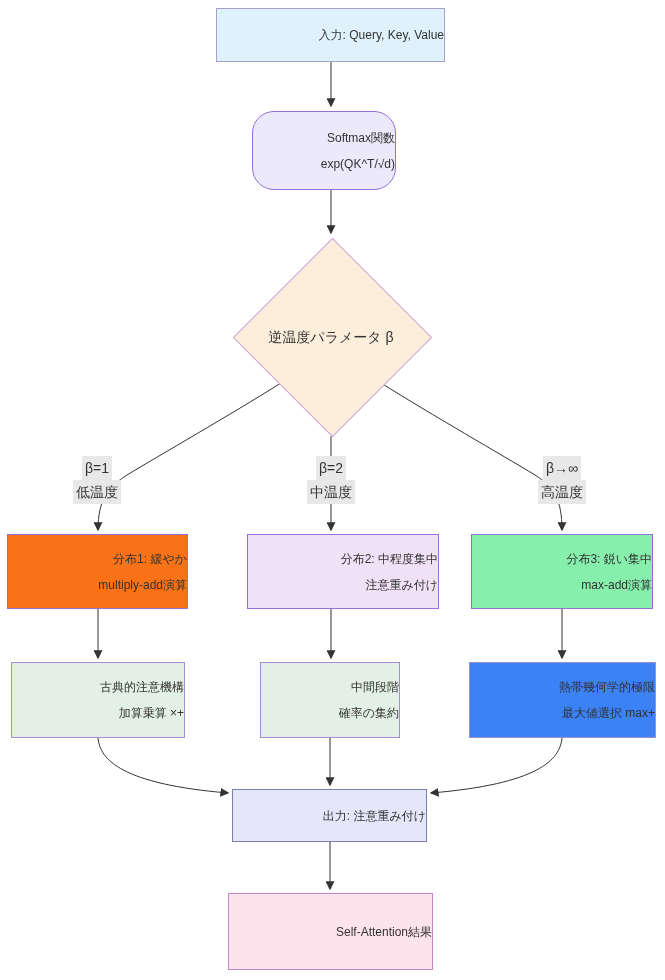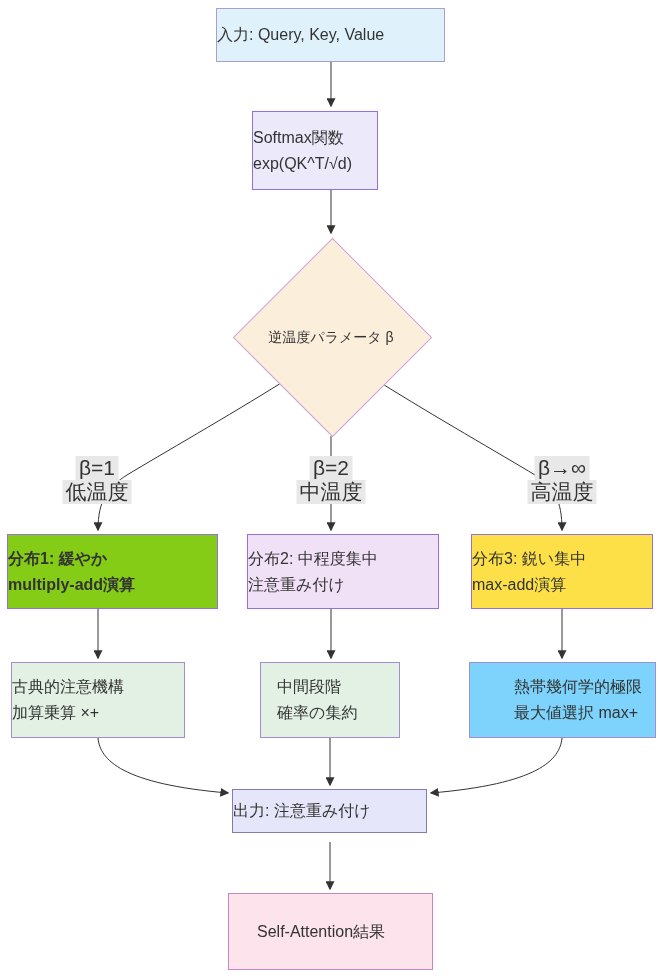--- a/index.html
+++ b/index.html
@@ -3,43 +3,43 @@
 <meta charset="utf-8">
 <style>
   html,body{margin:0;padding:0;background:#ffffff;}
   .canvas{
     position:relative;width:665px;height:980px;background:#ffffff;overflow:hidden;
     font-family:"Liberation Sans","DejaVu Sans",sans-serif;color:#333333;
   }
   svg.edges{position:absolute;left:0;top:0;width:665px;height:980px;}
   .node{
     position:absolute;display:flex;flex-direction:column;justify-content:center;
-    align-items:flex-start;text-align:center;font-size:16px;line-height:26px;
+    align-items:flex-end;text-align:center;font-size:12px;line-height:26px;
     box-sizing:border-box;border:1px solid;z-index:2;
   }
   .node-input{left:216px;top:8px;width:229px;height:54px;background:#dff2fb;border-color:#a6a0cc;}
-  .node-softmax{left:252px;top:111px;width:126px;height:79px;background:#ebe9fa;border-color:#9370db;}
+  .node-softmax{left:252px;top:111px;width:144px;height:79px;background:#ebe9fa;border-color:#9370db;border-radius:22px;}
   .diamond-shape{
     position:absolute;left:262px;top:267px;width:139px;height:139px;
     background:#fbefdb;border:1px solid #cba4db;transform:rotate(45deg);z-index:1;
   }
   .diamond-label{
     position:absolute;left:231px;top:325px;width:200px;height:24px;line-height:24px;
     text-align:center;font-size:14px;z-index:2;
   }
-  .node-dist1{left:7px;top:534px;width:211px;height:75px;background:#84cc16;border-color:#9370db;font-weight:bold;}
+  .node-dist1{left:7px;top:534px;width:181px;height:75px;background:#f97316;border-color:#9370db;}
   .node-dist2{left:235px;top:534px;width:192px;height:75px;background:#f0e1f7;border-color:#9370db;margin-left:12px;}
-  .node-dist3{left:471px;top:534px;width:182px;height:75px;background:#fde047;border-color:#9370db;}
+  .node-dist3{left:471px;top:534px;width:182px;height:75px;background:#86efac;border-color:#9370db;}
   .node-classic{left:11px;top:662px;width:174px;height:76px;background:#e3f1e4;border-color:#9f8fd0;}
   .node-middle{left:260px;top:662px;width:140px;height:76px;background:#e3f1e4;border-color:#9f8fd0;padding-left:16px;}
-  .node-tropical{left:469px;top:662px;width:187px;height:76px;background:#7dd3fc;border-color:#9f8fd0;padding-left:44px;}
-  .node-output{left:232px;top:789px;width:195px;height:44px;background:#e6e6fa;border-color:#7d7db0;}
+  .node-tropical{left:469px;top:662px;width:187px;height:76px;background:#3b82f6;border-color:#9f8fd0;padding-left:44px;}
+  .node-output{left:232px;top:789px;width:195px;height:53px;background:#e6e6fa;border-color:#7d7db0;}
   .node-result{left:228px;top:893px;width:205px;height:77px;background:#fce3ec;border-color:#c687c6;padding-left:28px;}
   .edge-label{
-    position:absolute;transform:translateX(-50%);text-align:center;font-size:21px;
+    position:absolute;transform:translateX(-50%);text-align:center;font-size:14px;
     line-height:24px;z-index:3;
   }
   .edge-label .line{
     display:block;width:fit-content;margin:0 auto;background:#e8e8e8;padding:0 3px;
   }
   .lbl-low{left:97px;top:456px;}
   .lbl-mid{left:331px;top:456px;}
   .lbl-high{left:562px;top:456px;}
 </style>
 </head>

